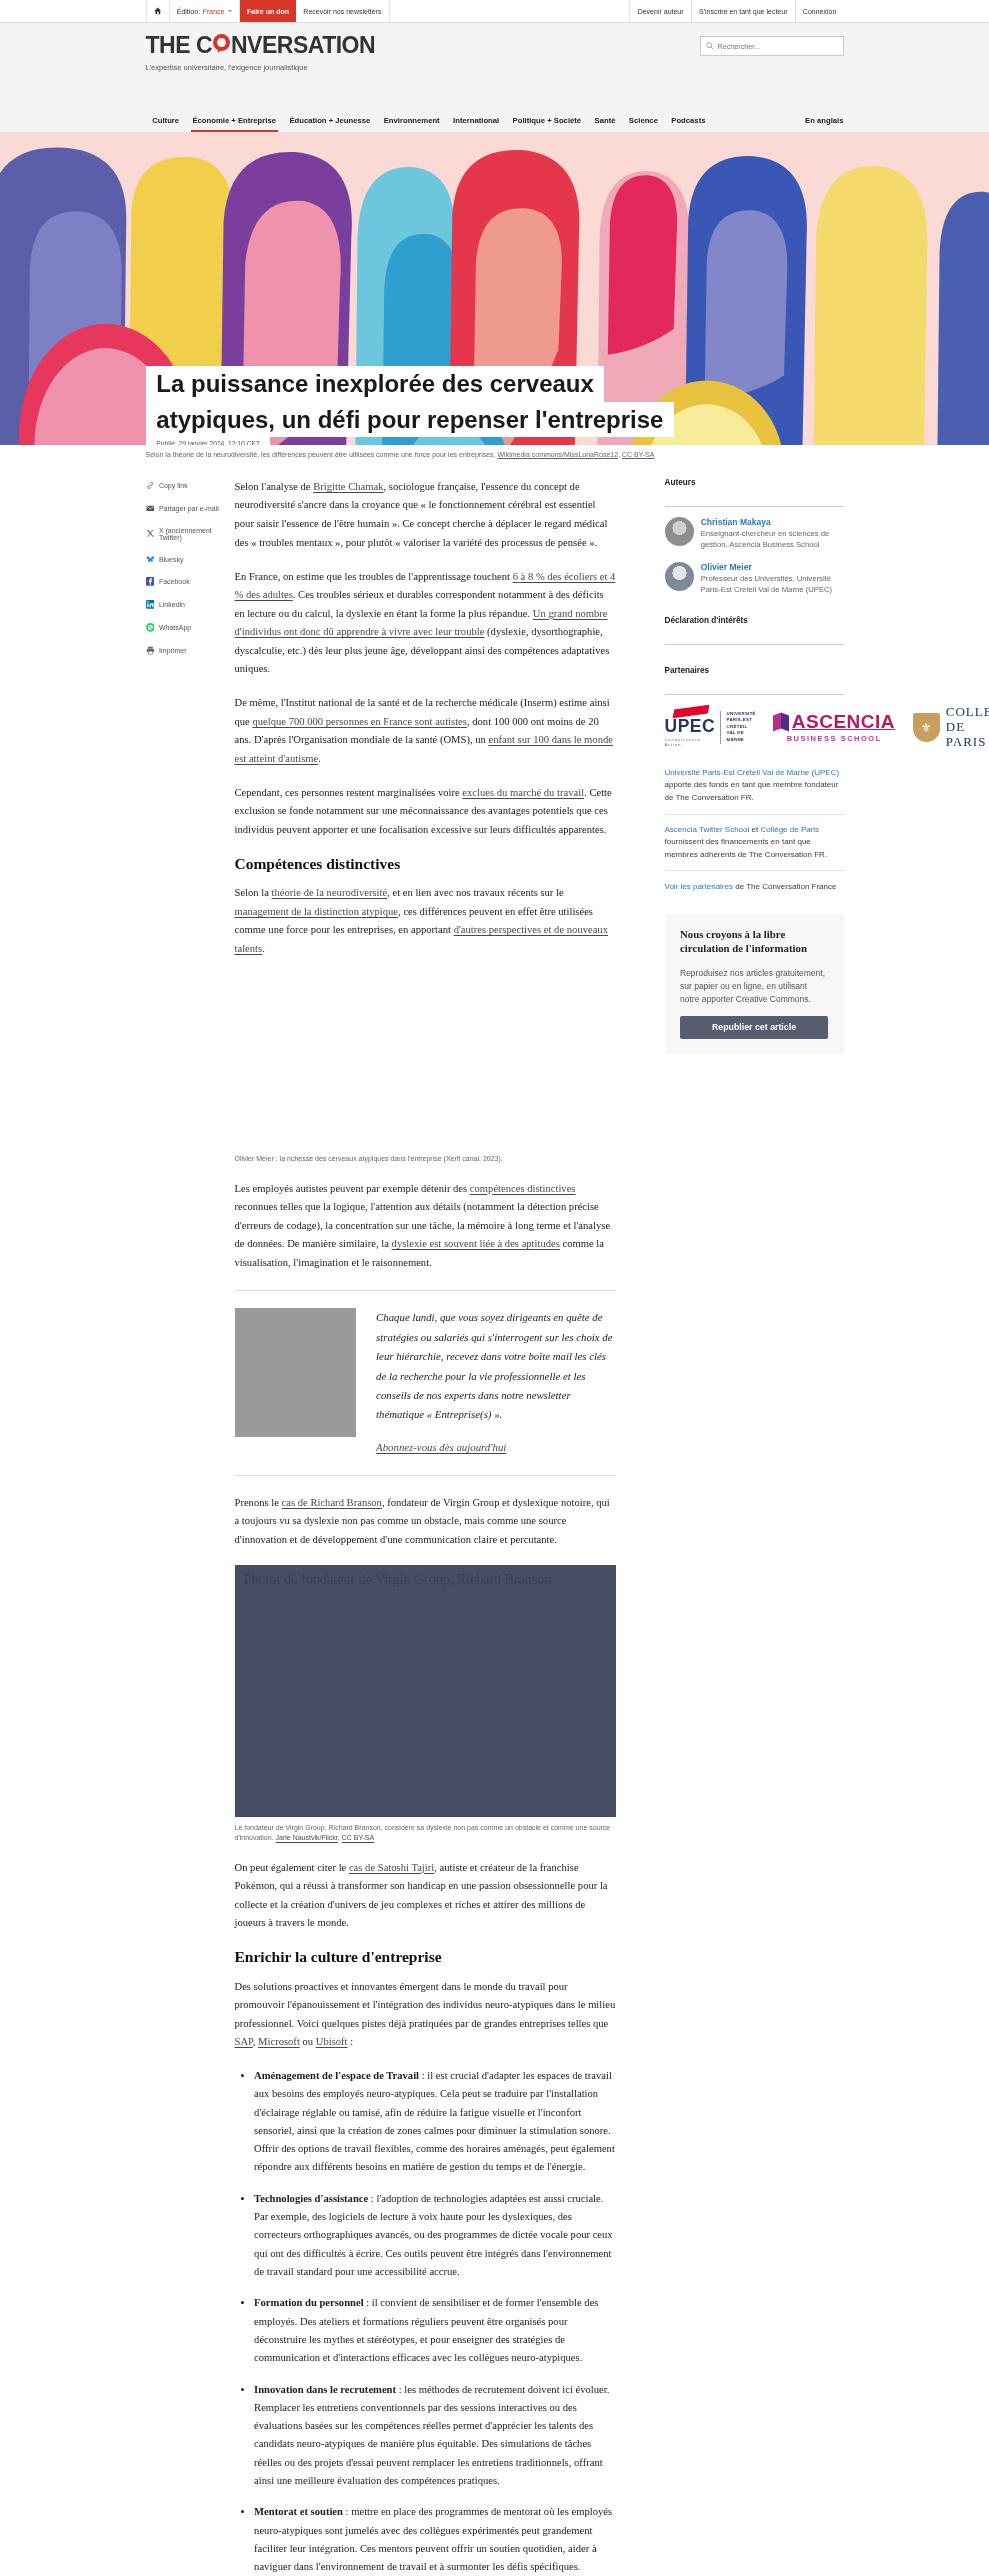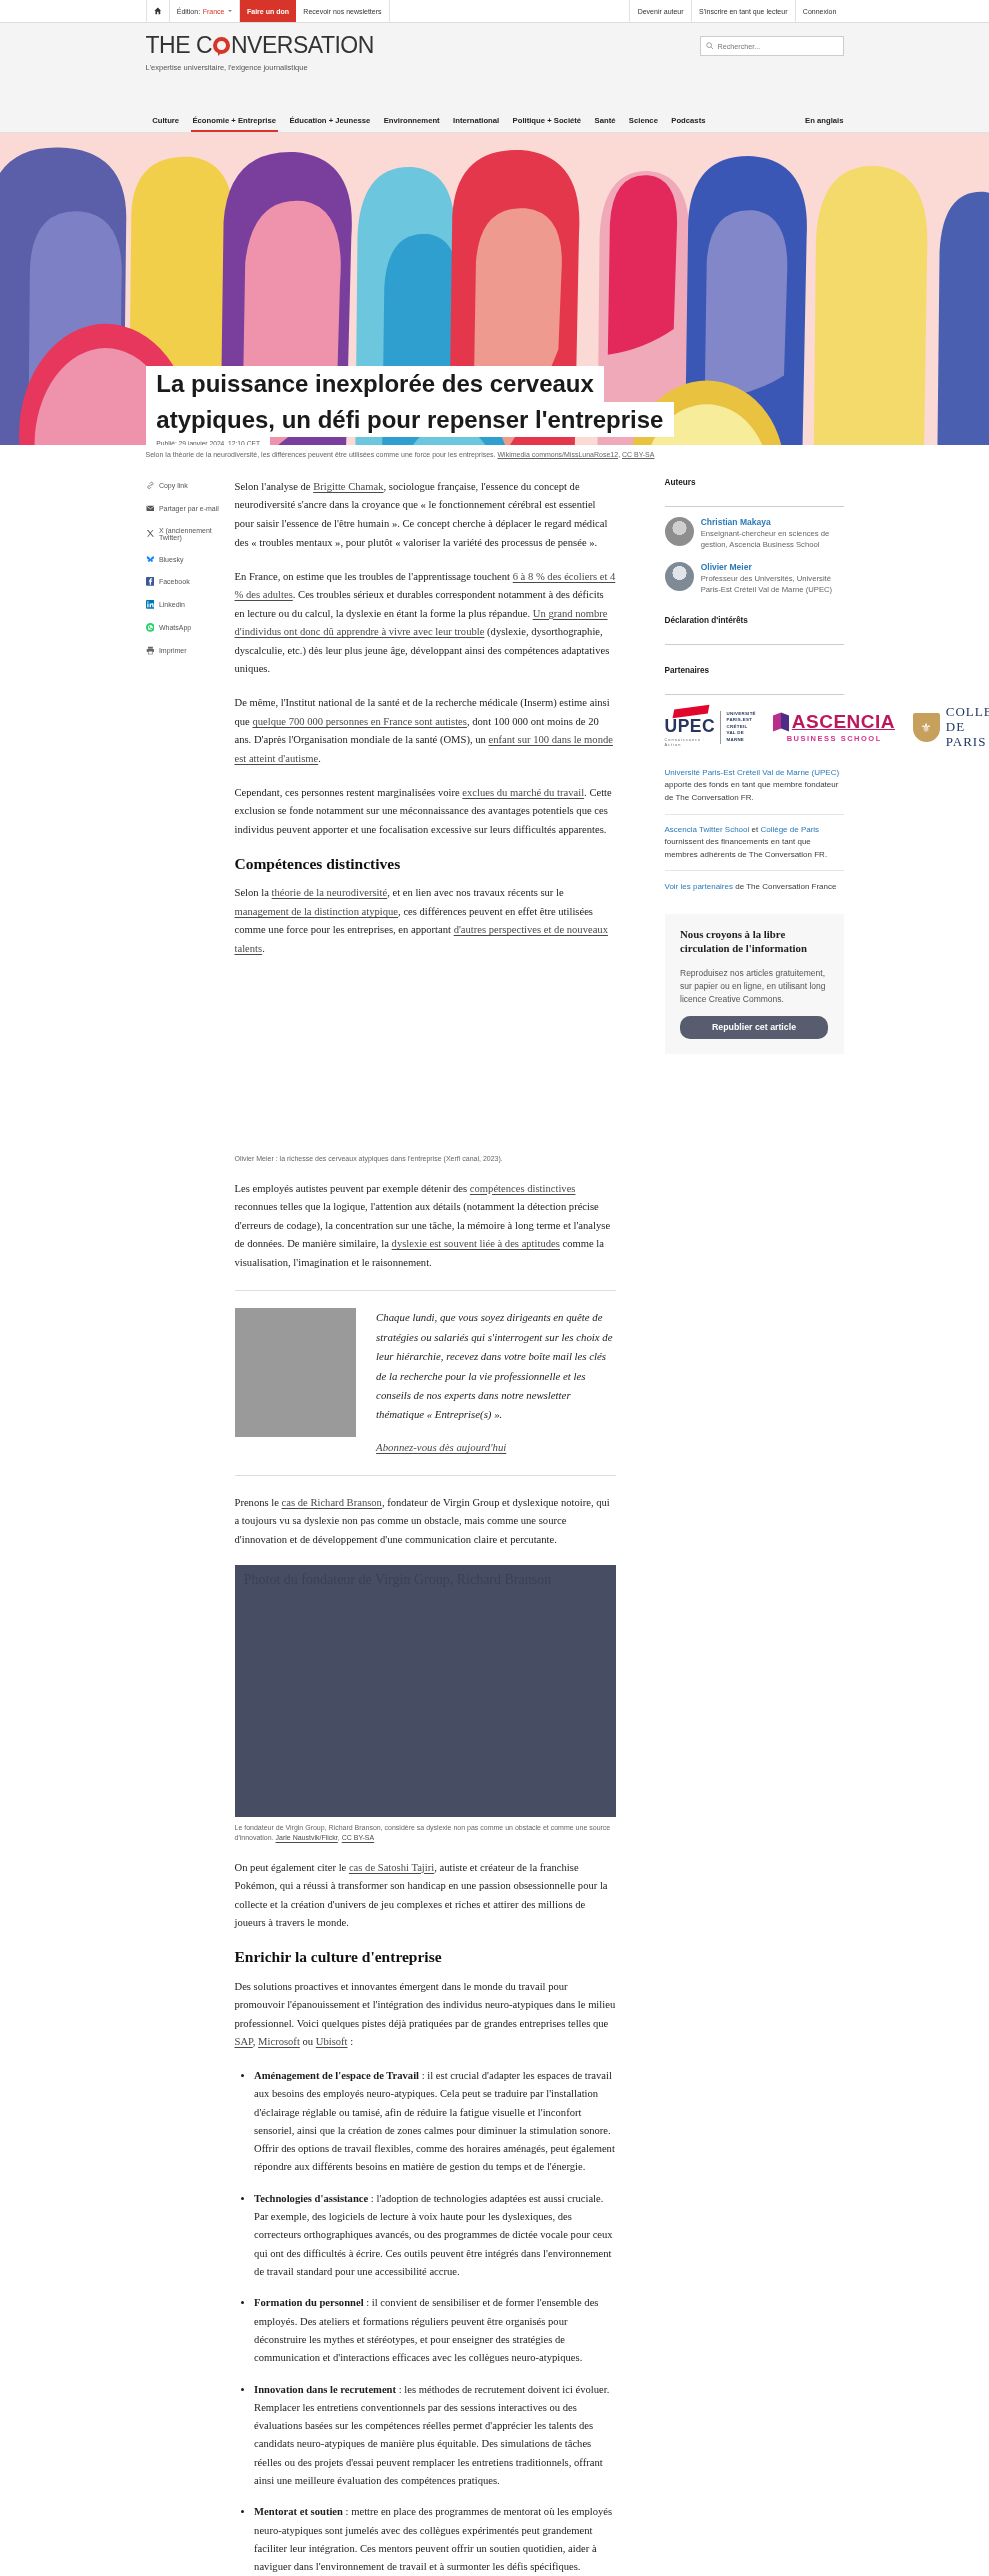--- a/index.html
+++ b/index.html
@@ -16,21 +16,21 @@
   .tb-right .tb-item { border-right:none; border-left:0.5px solid #e2e2e2; }
   .donate { background:#d8352a; color:#fff; font-weight:bold; border:none; }
   .ed-label { color:#333; margin-right:2.6px; }
   .ed-value { color:#d8352a; }
   .caret { display:inline-block; width:0; height:0; border-left:2.1px solid transparent; border-right:2.1px solid transparent; border-top:2.6px solid #888; margin-left:3.1px; }
   .homeicn svg { width:7.7px; height:7.7px; display:block; }
 
   
   .header { background:#f4f4f4; border-bottom:0.5px solid #e0e0e0; padding-top:11.3px; }
   .header-top { display:flex; align-items:flex-start; justify-content:space-between; }
-  .logo { font-weight:normal; font-size:23px; letter-spacing:-0.5px; color:#333; line-height:1; display:flex; align-items:center; }
+  .logo { font-weight:bold; font-size:23px; letter-spacing:-0.5px; color:#333; line-height:1; display:flex; }
   .logo-o { position:relative; display:inline-block; width:17px; height:17px; border:4.1px solid #d8352a; border-radius:50%; margin:0 1px; }
   .logo-o:after { content:""; position:absolute; left:1px; bottom:-6.2px; border:3.1px solid transparent; border-top-color:#d8352a; border-left-color:#d8352a; }
   .tagline { font-size:7.5px; color:#555; margin-top:6.2px; }
   .search { width:144px; height:19.6px; background:#fff; border:0.5px solid #ccc; display:flex; align-items:center; padding:0 5.2px; margin-top:2.1px; }
   .search input { border:none; outline:none; font-size:7.2px; width:100%; color:#333; background:transparent; }
   .search svg { width:7.7px; height:7.7px; margin-right:4.1px; flex:none; }
   .nav { display:flex; align-items:flex-end; margin-top:11.3px; font-size:7.7px; font-weight:bold; }
   .nav-item { padding:5.2px 6.7px 7.2px 6.7px; color:#222; cursor:pointer; position:relative; }
   .nav-item.active:after { content:""; position:absolute; left:5.2px; right:5.2px; bottom:0; height:2.1px; background:#d8352a; }
   .nav-right { margin-left:auto; padding:5.2px 0 7.2px; color:#222; cursor:pointer;margin-top:27px; }
@@ -94,21 +94,21 @@
   .asc .rib1 { width:8.2px; height:15.5px; background:#b72f8d; transform:skewY(-20deg); }
   .asc .rib2 { width:8.2px; height:15.5px; background:#4e2d86; transform:skewY(20deg); margin-left:-4.1px; }
   .asc .word { font-size:19px; font-weight:bold; color:#be185d; letter-spacing:0.5px;text-decoration:underline; }
   .asc .sub { font-size:7.5px; font-weight:bold; color:#d6338f; letter-spacing:1.5px; margin-top:1px; }
   .cdp { display:flex; align-items:center; gap:6.2px; }
   .cdp .shield { width:27px; height:29px; background:#c6a05c; border-radius:2.1px 2.1px 13.4px 13.4px; display:flex; align-items:center; justify-content:center; color:#fff; font-size:12.4px; }
   .cdp .word { font-family:"Liberation Serif", serif; font-size:13px; color:#1f3864; letter-spacing:1px; line-height:1.15; }
   .freebox { background:#f7f7f7; padding:13.4px 15.5px 15.5px; }
   .freebox h3 { font-family:Liberation Serif, serif; font-size:10.8px; color:#222; line-height:1.3; margin-bottom:12px; }
   .freebox p { font-size:8.5px; color:#555; line-height:1.5; }
-  .republish { display:block; width:100%; margin-top:10.3px; background:#575c6f; color:#fff; font-weight:bold; font-size:8.8px; border:none; border-radius:10px; padding:6.7px 0; cursor:pointer; }
+  .republish { display:block; width:100%; margin-top:10.3px; background:#575c6f; color:#fff; font-weight:bold; font-size:8.8px; border:none; border-radius:2px; padding:6.7px 0; cursor:pointer; }
 </style>
 </head>
 <body>
 
 <div class="topbar">
   <div class="container">
     <div class="tb-item first">
       <span class="homeicn">
         <svg viewBox="0 0 16 16">
             <path d="M8 1 L15 8 H13 V15 H9.5 V10 H6.5 V15 H3 V8 H1 Z" fill="#333"></path>
@@ -352,18 +352,18 @@
       </div>
       <p class="side-p"><a class="lnk" href="#">Université Paris-Est Créteil Val de Marne (UPEC)</a><span> apporte des fonds en tant que membre fondateur de The Conversation FR.</span></p>
       <hr class="p-split">
       <p class="side-p"><a class="lnk" href="#">Ascencia Twitter School</a><span> et </span><a class="lnk" href="#">Collège de Paris</a><span> fournissent des financements en tant que membres adhérents de The Conversation FR.</span></p>
       <hr class="p-split">
       <p class="side-p"><a class="lnk" href="#">Voir les partenaires</a><span> de The Conversation France</span></p>
     </div>
 
     <div class="freebox">
       <h3>Nous croyons à la libre circulation de l'information</h3>
-      <p>Reproduisez nos articles gratuitement, sur papier ou en ligne, en utilisant long licence Creative Commons.</p>
+      <p>Reproduisez nos articles gratuitement, sur papier ou en ligne, en utilisant notre apporter Creative Commons.</p>
       <button class="republish">Republier cet article</button>
     </div>
   </div>
 </div>
 
 
 </body></html>

